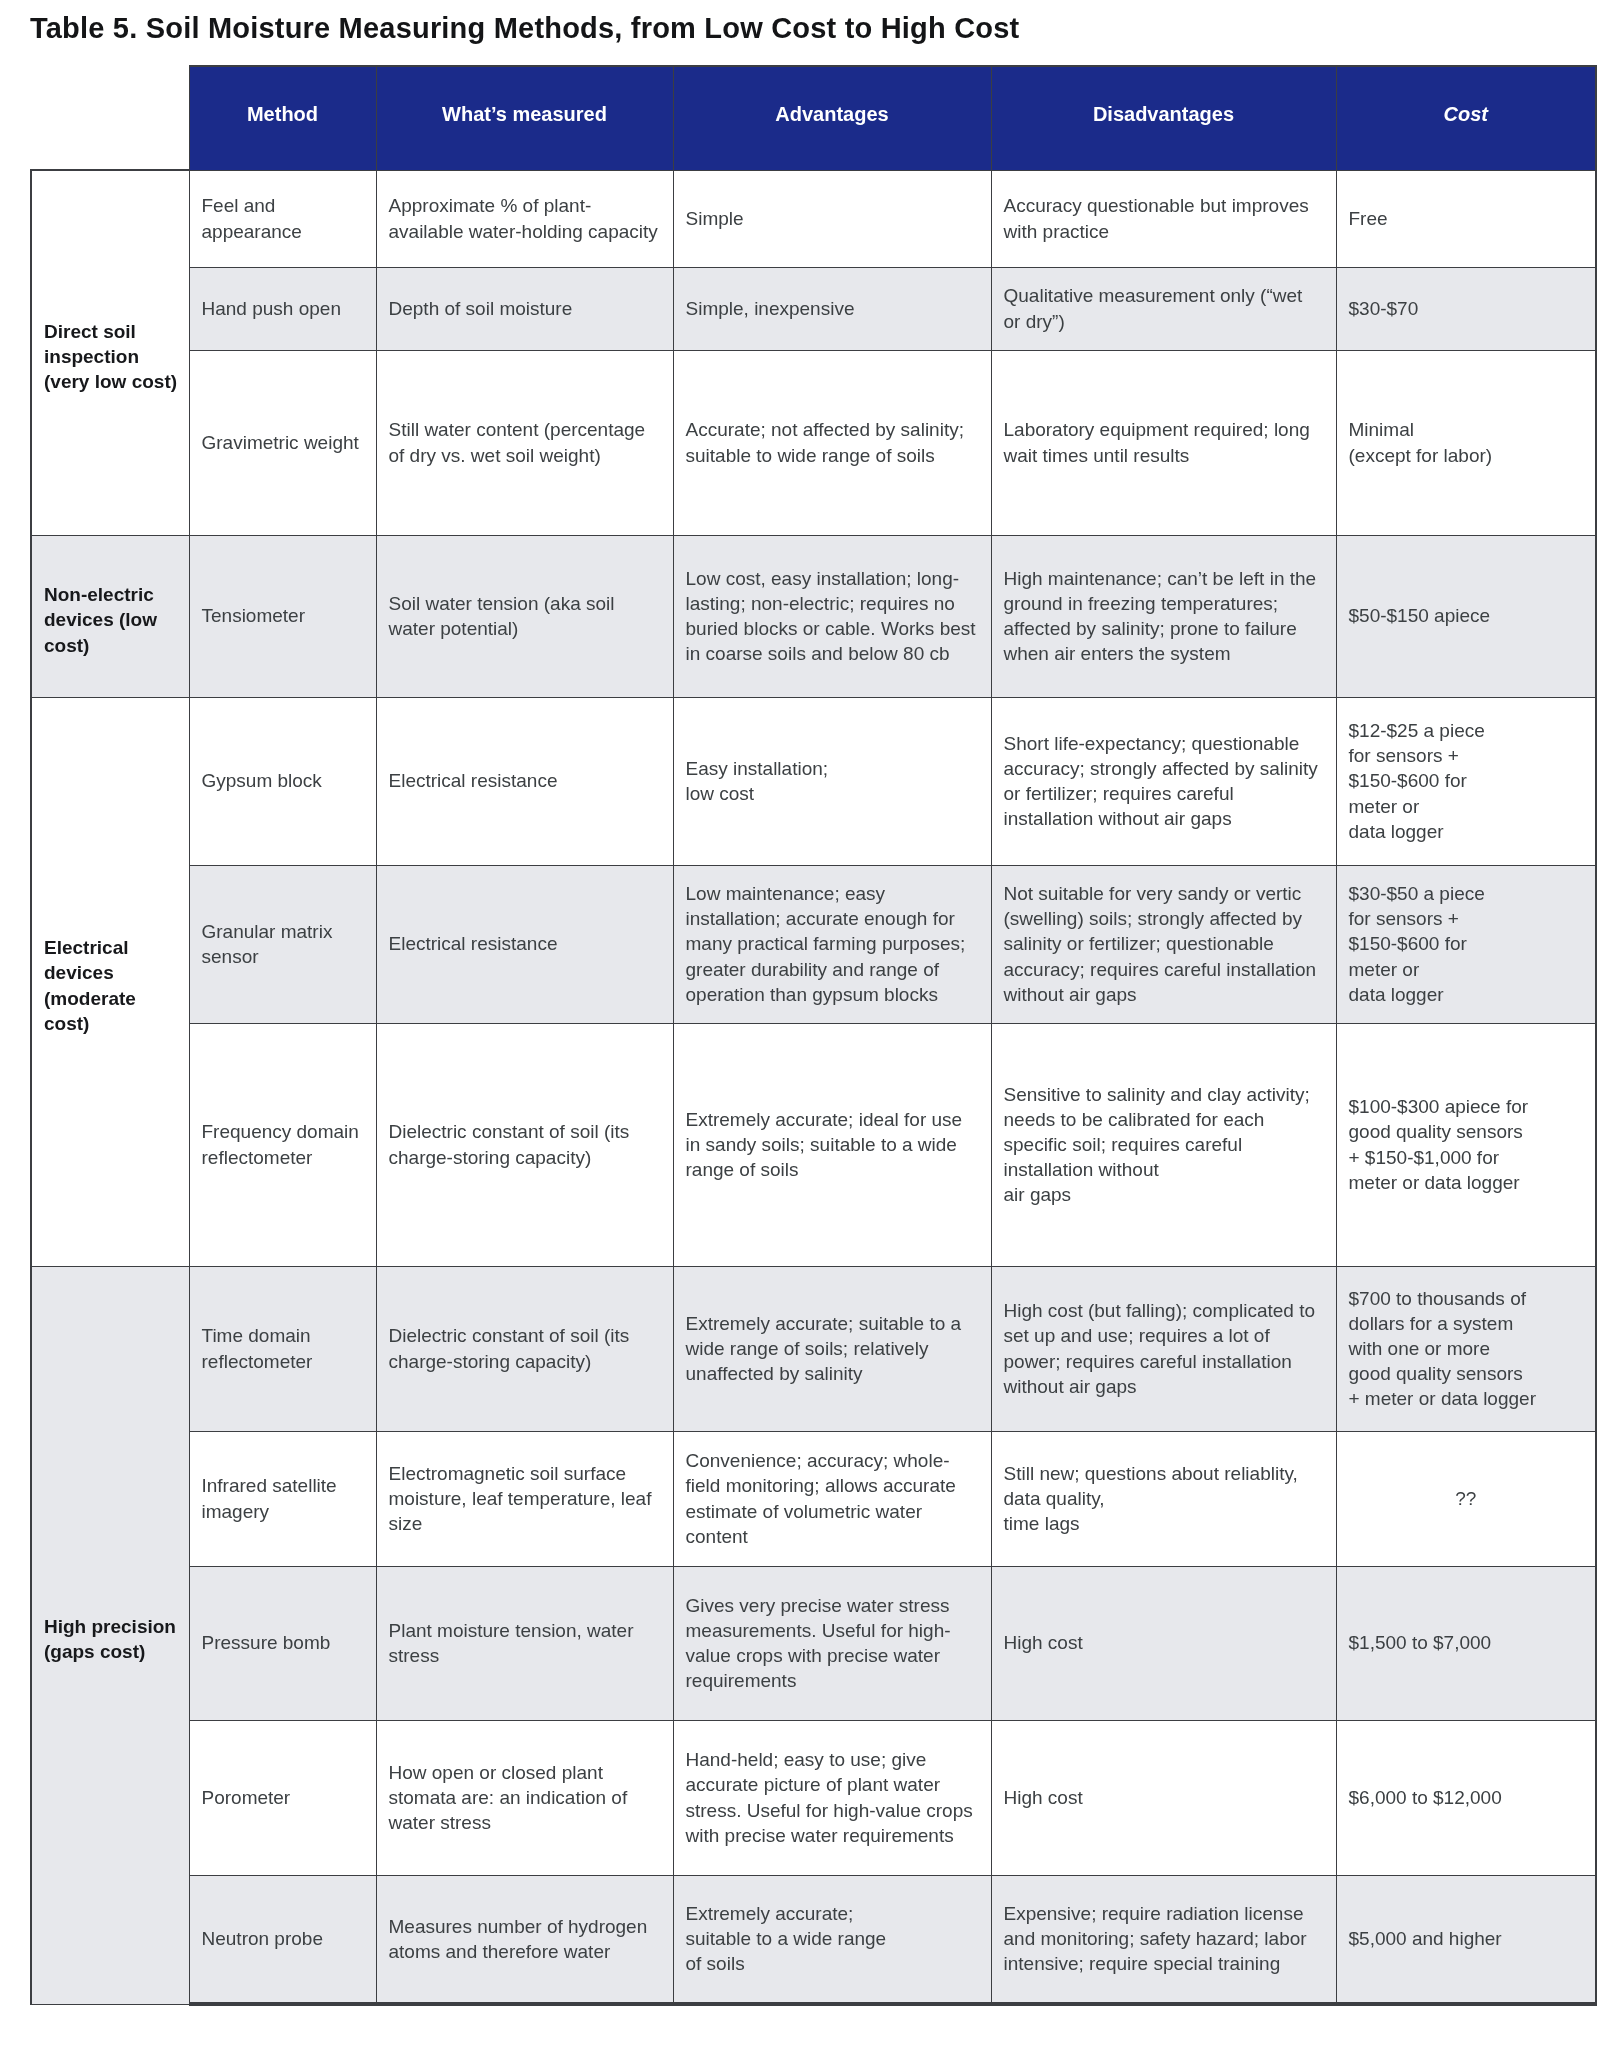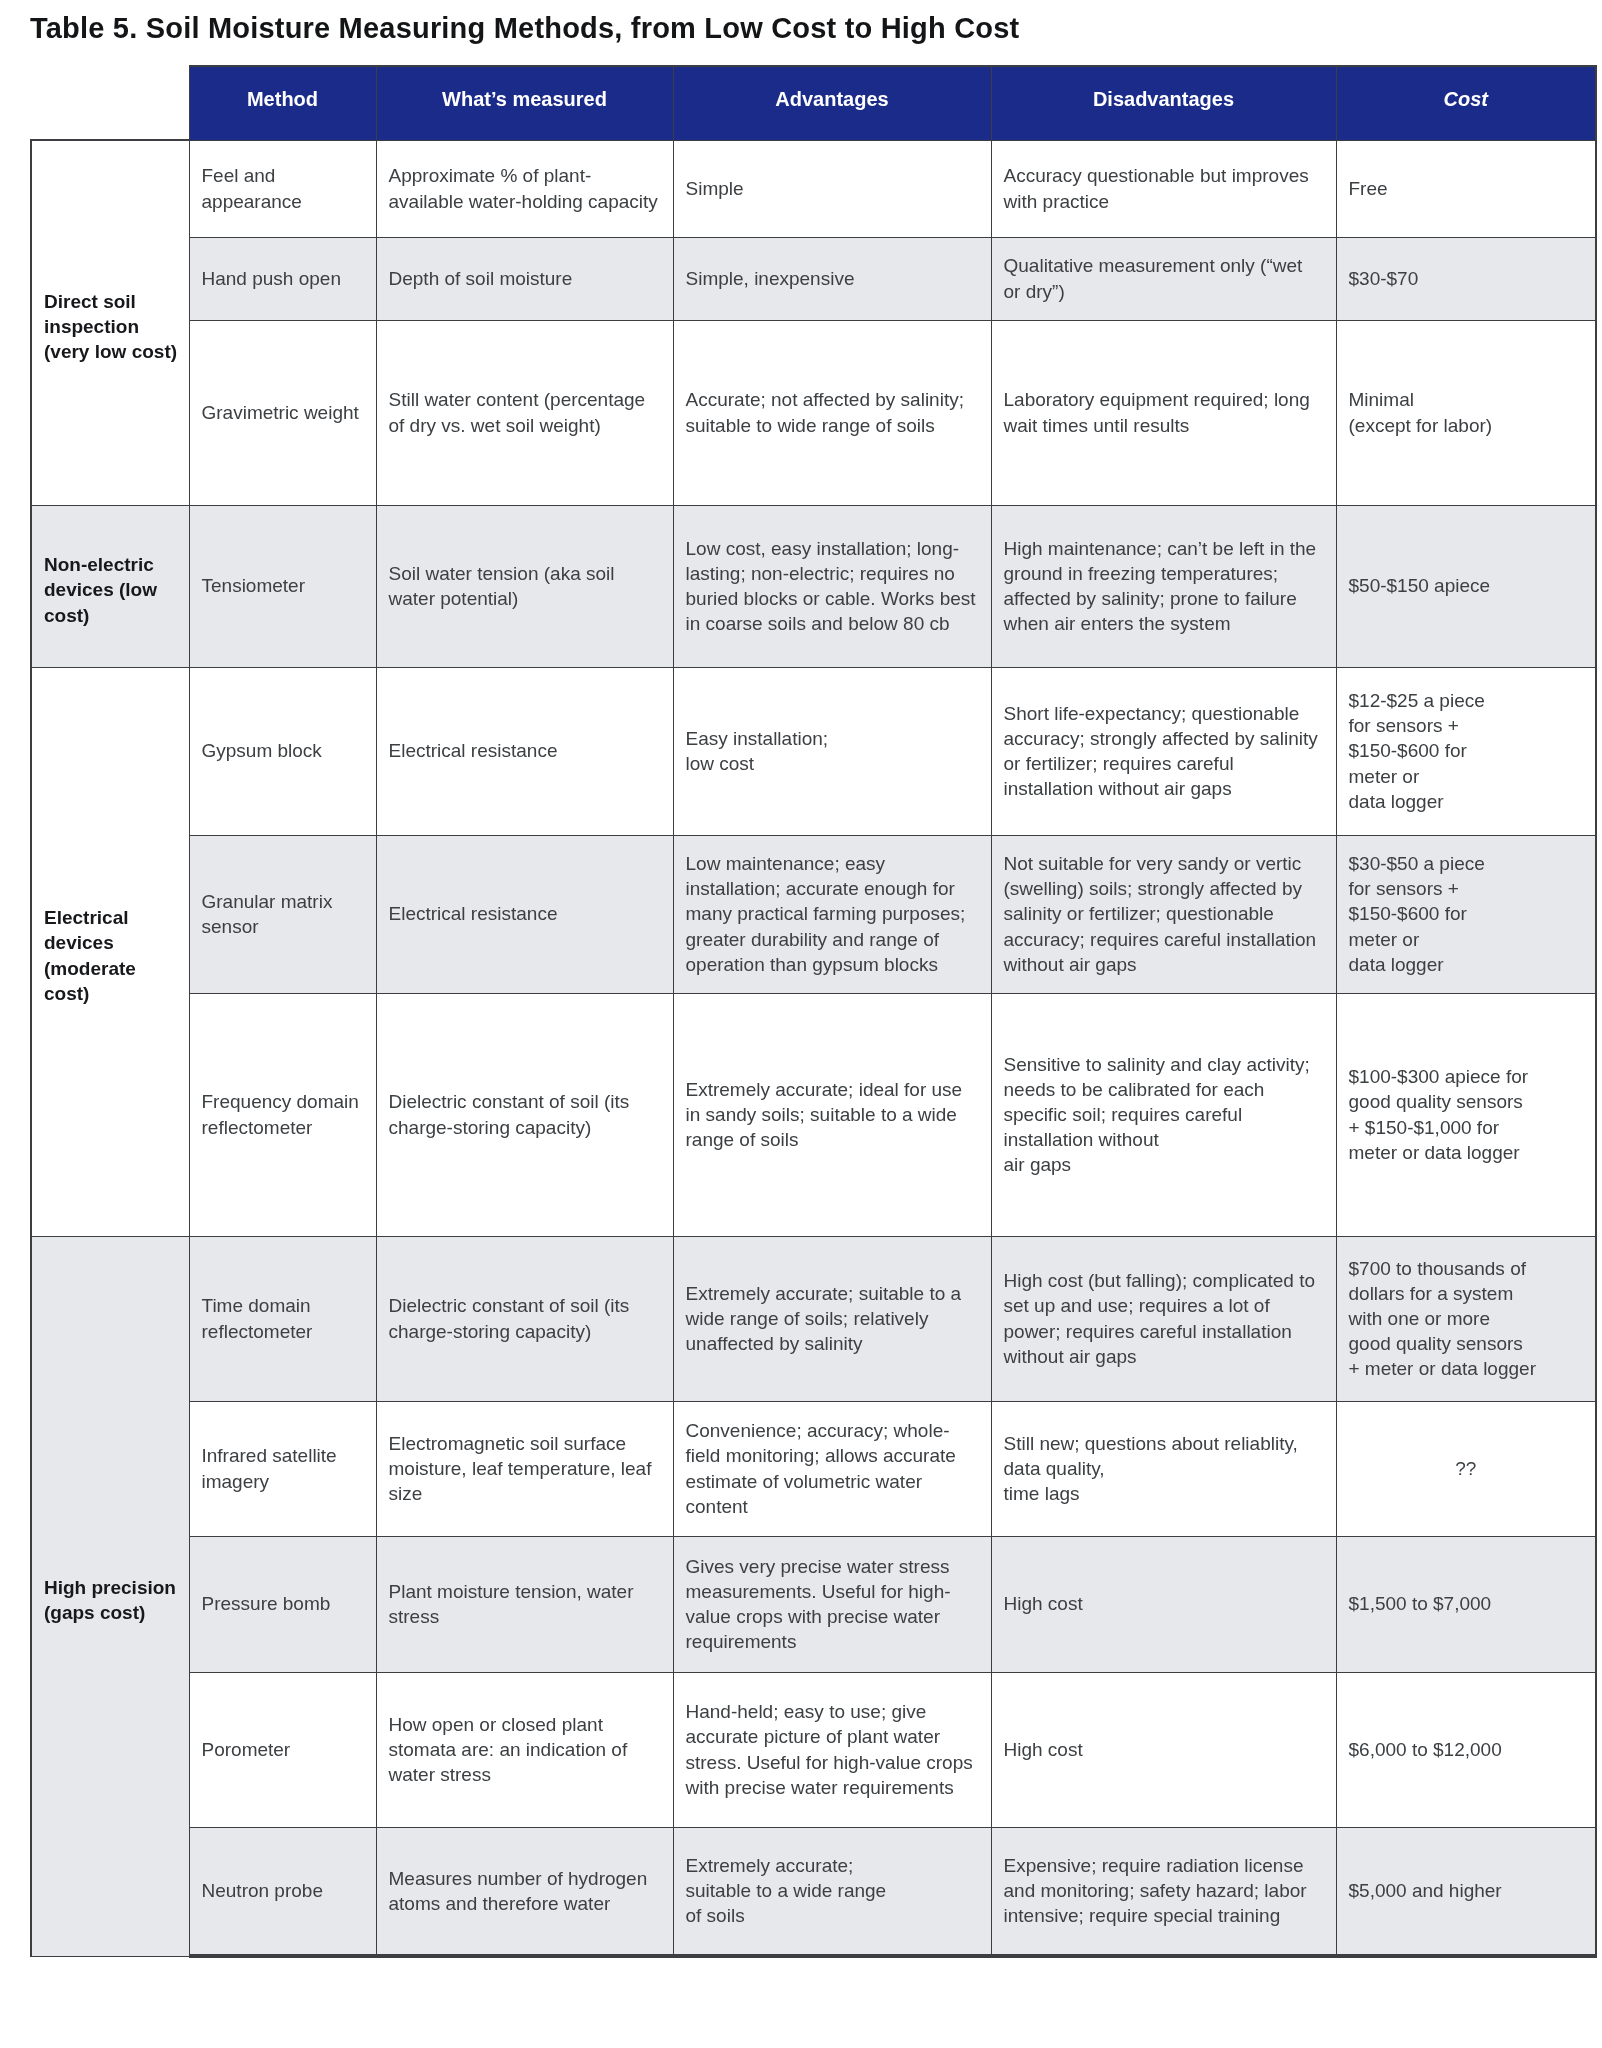--- a/index.html
+++ b/index.html
@@ -38,21 +38,21 @@
   col.c-cost{width:260px;}
 
   th.corner{border:none;background:#ffffff;}
   th.col{
     background:var(--header-bg);
     color:var(--header-fg);
     font-size:20px;
     font-weight:bold;
     text-align:center;
     vertical-align:middle;
-    height:74px;
+    height:104px;
     padding:6px 8px 14px 8px;
     border:1px solid var(--border);
     border-top-width:2px;
   }
   th.col:last-child{border-right-width:2px;font-style:italic;}
 
   tbody td{
     border:1px solid var(--border);
     font-size:19px;
     line-height:1.32;
@@ -81,21 +81,21 @@
 
   tr.r1 td{height:97px;}
   tr.r2 td{height:83px;}
   tr.r3 td{height:185px;}
   tr.r4 td{height:162px;}
   tr.r5 td{height:168px;}
   tr.r6 td{height:158px;}
   tr.r7 td{height:243px;}
   tr.r8 td{height:165px;}
   tr.r9 td{height:135px;}
-  tr.r10 td{height:136px;}
+  tr.r10 td{height:154px;}
   tr.r11 td{height:155px;}
   tr.r12 td{height:129px;}
 </style>
 </head>
 <body>
 
 <div class="page">
   <h1 class="title">Table 5. Soil Moisture Measuring Methods, from Low Cost to High Cost</h1>
 
   <table class="tbl">

